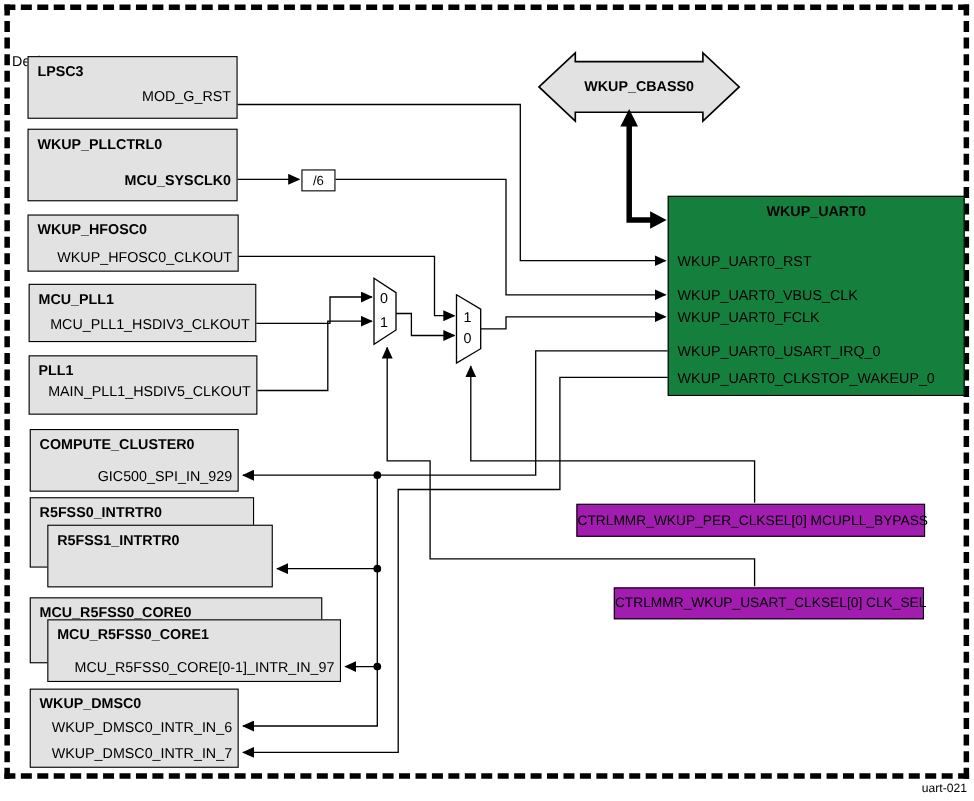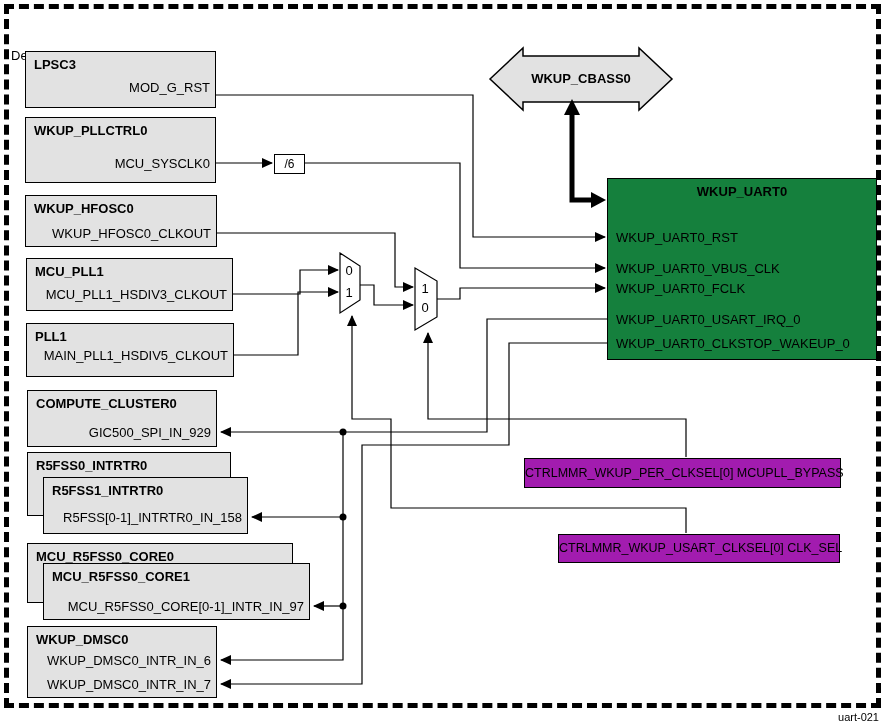--- a/index.html
+++ b/index.html
@@ -65,21 +65,21 @@
 <div class="frame"></div>
 <div class="lbl" style="left:11px;top:10px;margin-top:38px;">Device</div>
 
 <div class="block z1" style="left:25px;top:51px;width:191px;height:57px;">
   <div class="block-title">LPSC3</div>
   <div class="sig r" style="top:28px;">MOD_G_RST</div>
 </div>
 
 <div class="block z1" style="left:25px;top:117px;width:191px;height:66px;">
   <div class="block-title">WKUP_PLLCTRL0</div>
-  <div class="sig r" style="top:38px;">MCU_SYSCLK0</div>
+  <div class="sig r" style="top:38px;font-weight:bold;">MCU_SYSCLK0</div>
 </div>
 
 <div class="divbox">/6</div>
 
 <div class="block z1" style="left:25px;top:195px;width:192px;height:52px;">
   <div class="block-title">WKUP_HFOSC0</div>
   <div class="sig r" style="top:30px;">WKUP_HFOSC0_CLKOUT</div>
 </div>
 
 <div class="block z1" style="left:26px;top:258px;width:207px;height:53px;">
@@ -95,21 +95,20 @@
 <div class="block z1" style="left:27px;top:390px;width:190px;height:57px;">
   <div class="block-title">COMPUTE_CLUSTER0</div>
   <div class="sig r" style="top:34px;">GIC500_SPI_IN_929</div>
 </div>
 
 <div class="block z1" style="left:27px;top:452px;width:204px;height:64px;">
   <div class="block-title">R5FSS0_INTRTR0</div>
 </div>
 <div class="block z2" style="left:43px;top:477px;width:205px;height:57px;">
   <div class="block-title">R5FSS1_INTRTR0</div>
-  <div class="sig r" style="top:32px;">R5FSS[0-1]_INTRTR0_IN_158</div>
 </div>
 
 <div class="block z1" style="left:27px;top:543px;width:266px;height:60px;">
   <div class="block-title">MCU_R5FSS0_CORE0</div>
 </div>
 <div class="block z2" style="left:43px;top:563px;width:267px;height:57px;">
   <div class="block-title">MCU_R5FSS0_CORE1</div>
   <div class="sig r" style="top:35px;">MCU_R5FSS0_CORE[0-1]_INTR_IN_97</div>
 </div>
 

